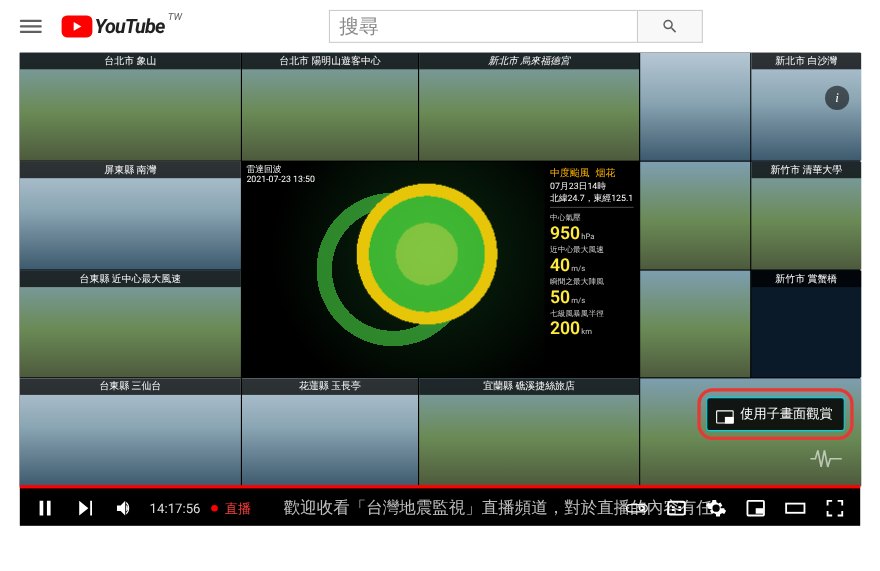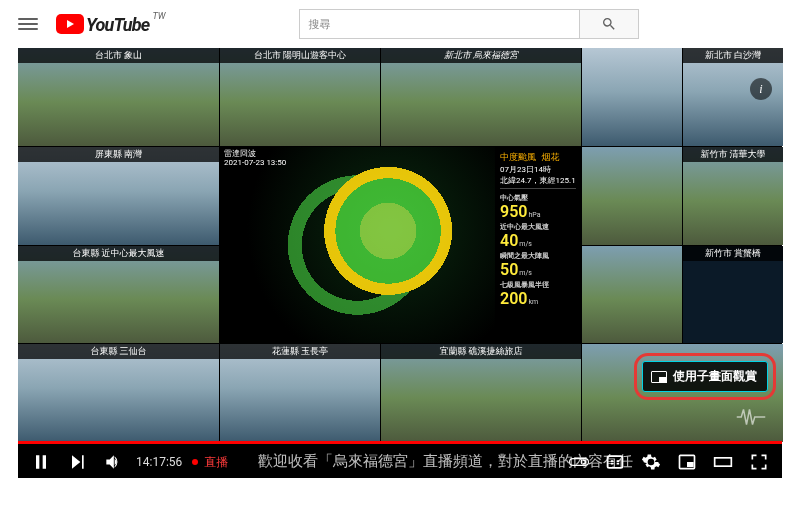--- a/index.html
+++ b/index.html
@@ -8,21 +8,21 @@
   
   .header { height: 48px; display: flex; align-items: center; padding: 0 16px; }
   .menu-icon { width: 24px; height: 24px; cursor: pointer; display:flex; flex-direction:column; justify-content:space-around; padding:4px 2px;}
   .menu-icon span{display:block;height:2px;background:#606060;border-radius:1px;}
   .logo { display: flex; align-items: center; margin-left: 16px; position: relative; cursor:pointer;font-style:italic;}
   .logo-play { width: 28px; height: 20px; background: #ff0000; border-radius: 5px; display:flex; align-items:center; justify-content:center;}
   .logo-play::after{content:"";border-left:7px solid #fff;border-top:4px solid transparent;border-bottom:4px solid transparent;margin-left:1px;}
   .logo-text { font-weight: 700; font-size: 18px; letter-spacing:-0.8px; margin-left: 2px; color:#212121;}
   .logo-sup { position:absolute; top:-3px; right:-16px; font-size:9px; color:#606060;}
   .search-box { margin-left: 150px; display:flex; height:30px; }
-  .search-input { width: 280px; border:1px solid #ccc; border-right:none; padding:0 8px; font-size:11px; outline:none; color:#111;}
+  .search-input { width: 280px; border:1px solid #ccc; border-right:none; padding:0 8px; font-size:18px; outline:none; color:#111;}
   .search-input::placeholder{color:#888;}
   .search-btn { width: 60px; border:1px solid #ccc; background:#f8f8f8; display:flex; align-items:center; justify-content:center; cursor:pointer;}
   .search-btn svg{width:16px;height:16px;fill:#606060;}
 
   
   .player-wrap { padding: 0 18px; }
   .player { position: relative; width: 764px; height: 430px; background:#000; }
 
   
   .grid { position:absolute; inset:0 0 36px 0; display:grid; grid-template-columns: 100px 100px 160px 200px 100px 100px; grid-template-rows: 1fr 1fr 1fr 1fr; gap:1px; background:#000;}
@@ -50,30 +50,30 @@
   .r4c4{grid-row:4;grid-column:5/7;}
 
   
   .radar{display:flex;background:#000;}
   .radar-map{flex:1;position:relative;background:radial-gradient(circle at 62% 42%, #0a2a10 0%, #000 70%);}
   .radar-map::before{content:"";position:absolute;inset:10px;border-radius:50%;background:radial-gradient(circle at 62% 42%, #8bcf3a 0 15%, #3fbf2d 15% 28%, #ffd400 28% 34%, transparent 34%), radial-gradient(circle at 50% 50%, transparent 0 36%, #2f8e2a 36% 45%, transparent 45%);opacity:0.9;mix-blend-mode:screen;}
   .radar-title{position:absolute;top:2px;left:4px;color:#fff;font-size:8px;line-height:1.2;}
   .radar-side{width:86px;background:#000;color:#fff;padding:4px 5px;font-size:8px;display:flex;flex-direction:column;gap:1px;}
   .radar-head{border-bottom:1px solid #444;padding-bottom:2px;margin-bottom:2px;}
   .typhoon-name{color:#ffb300;font-size:9px;font-family:Liberation Mono, monospace;}
-  .stat-lbl{color:#ccc;font-size:7px;margin-top:1px;font-weight:bold;}
+  .stat-lbl{color:#ccc;font-size:7px;margin-top:1px;}
   .stat-val{color:#ffeb3b;font-size:16px;font-weight:600;line-height:1; display:flex; align-items:baseline;}
   .stat-val small{font-size:7px;color:#ccc;margin-left:1px;font-weight:400;}
 
   
   .info-bubble{position:absolute;top:30px;right:10px;width:22px;height:22px;border-radius:50%;background:rgba(0,0,0,0.55);color:#fff;display:flex;align-items:center;justify-content:center;font-size:12px;font-family:serif;font-style:italic;cursor:pointer;}
 
   
   .pip-box{position:absolute;bottom:78px;right:6px;border:3px solid #e53935;border-radius:14px;padding:5px;}
-  .pip-btn{background:rgba(0,0,0,0.85);border:1px solid #00d4e6;color:#fff;font-size:12px;padding:6px 10px 6px 8px;border-radius:3px;display:flex;align-items:center;gap:6px;cursor:pointer;font-weight:bold;}
+  .pip-btn{background:rgba(0,0,0,0.85);border:1px solid #00d4e6;color:#fff;font-size:12px;padding:6px 10px 6px 8px;border-radius:3px;display:flex;align-items:flex-end;gap:6px;cursor:pointer;}
   .pip-icon{display:inline-block;width:16px;height:12px;border:1.5px solid #fff;position:relative;border-radius:1px;}
   .pip-icon::after{content:"";position:absolute;right:-1px;bottom:-1px;width:8px;height:6px;background:#fff;}
 
   
   .wave-icon{position:absolute;bottom:46px;right:16px;color:rgba(255,255,255,0.6);}
   .wave-icon svg{width:30px;height:22px;fill:none;stroke:currentColor;stroke-width:2;}
 
   
   .progress{position:absolute;bottom:34px;left:0;right:0;height:3px;background:rgba(255,255,255,0.25);}
   .progress-played{height:100%;width:100%;background:#ff0000;}
@@ -211,21 +211,21 @@
       <svg viewBox="0 0 40 24">
           <path d="M1 12h6l3-10 4 20 4-20 4 20 3-10h14"></path>
         </svg>
     </div>
 
     <div class="progress">
       <div class="progress-played"></div>
     </div>
 
     <div class="marquee">
-        <span>歡迎收看「烏來福德宮」直播頻道，對於直播的內容有任</span>
+        <span>歡迎收看「台灣地震監視」直播頻道，對於直播的內容有任</span>
       </div>
 
     <div class="controls">
       <div class="ctrl">
           <svg viewBox="0 0 24 24">
             <path d="M6 4h4v16H6zM14 4h4v16h-4z"></path>
           </svg>
         </div>
       <div class="ctrl">
           <svg viewBox="0 0 24 24">

